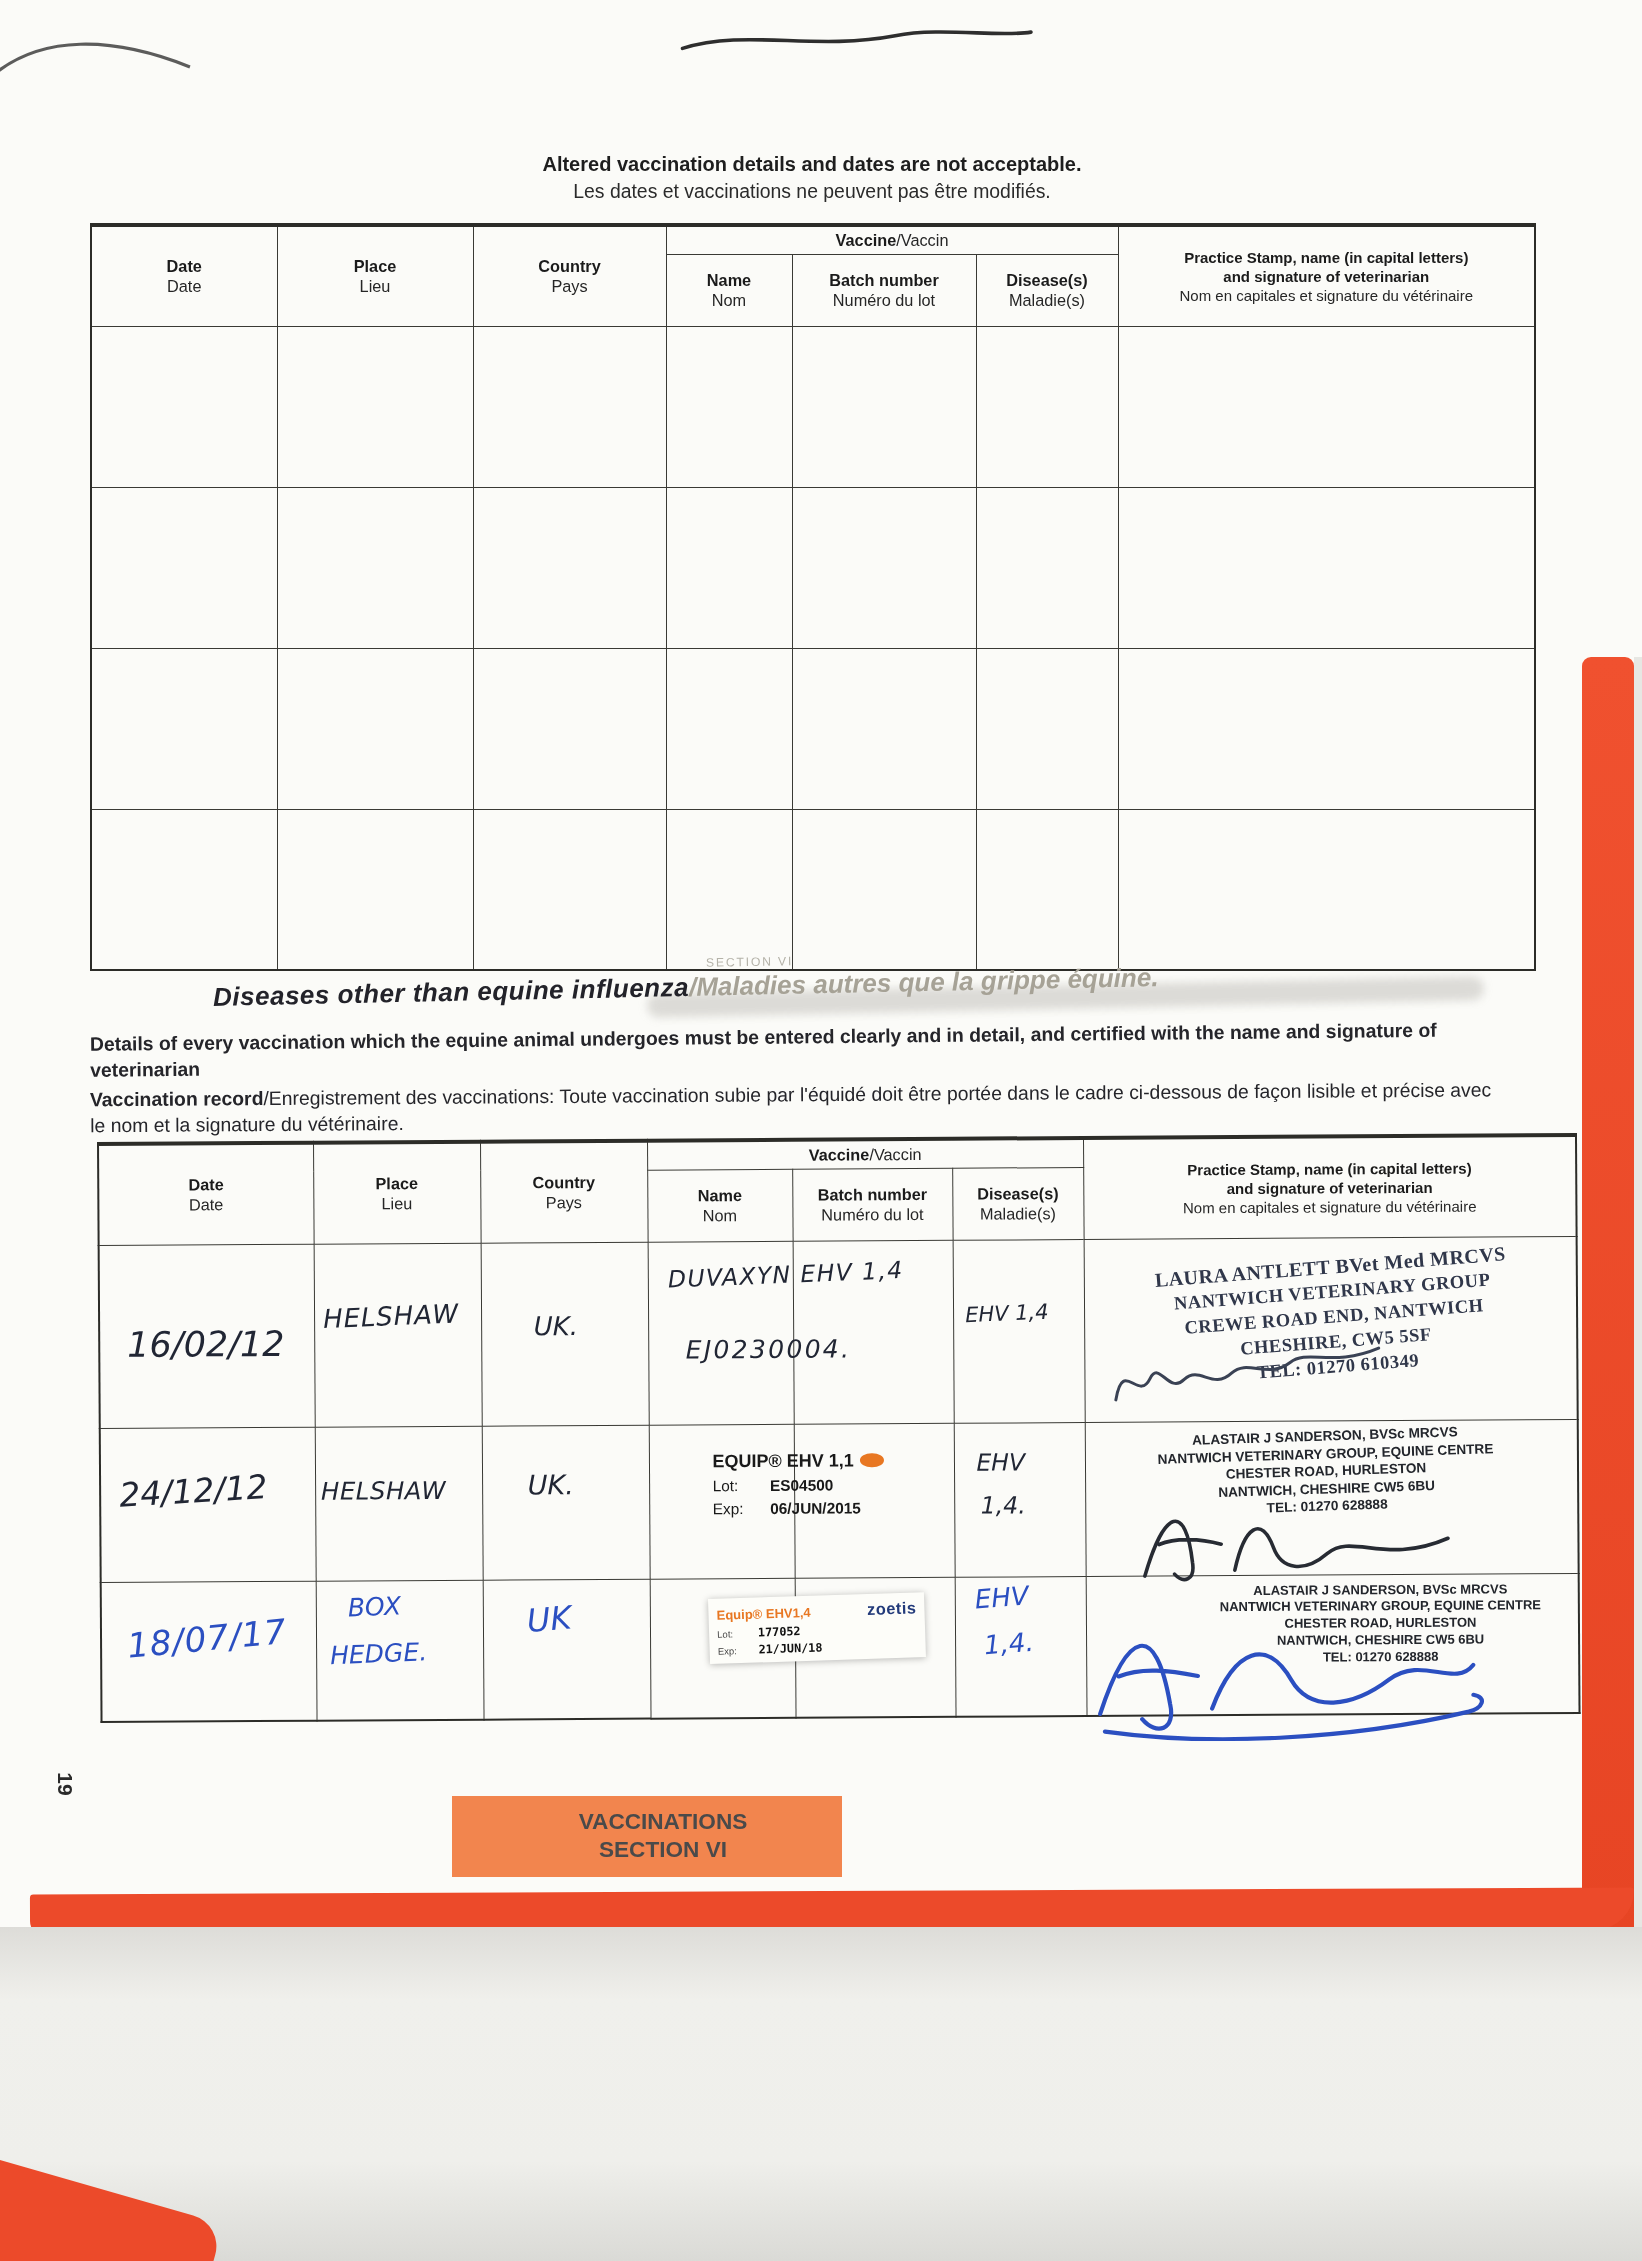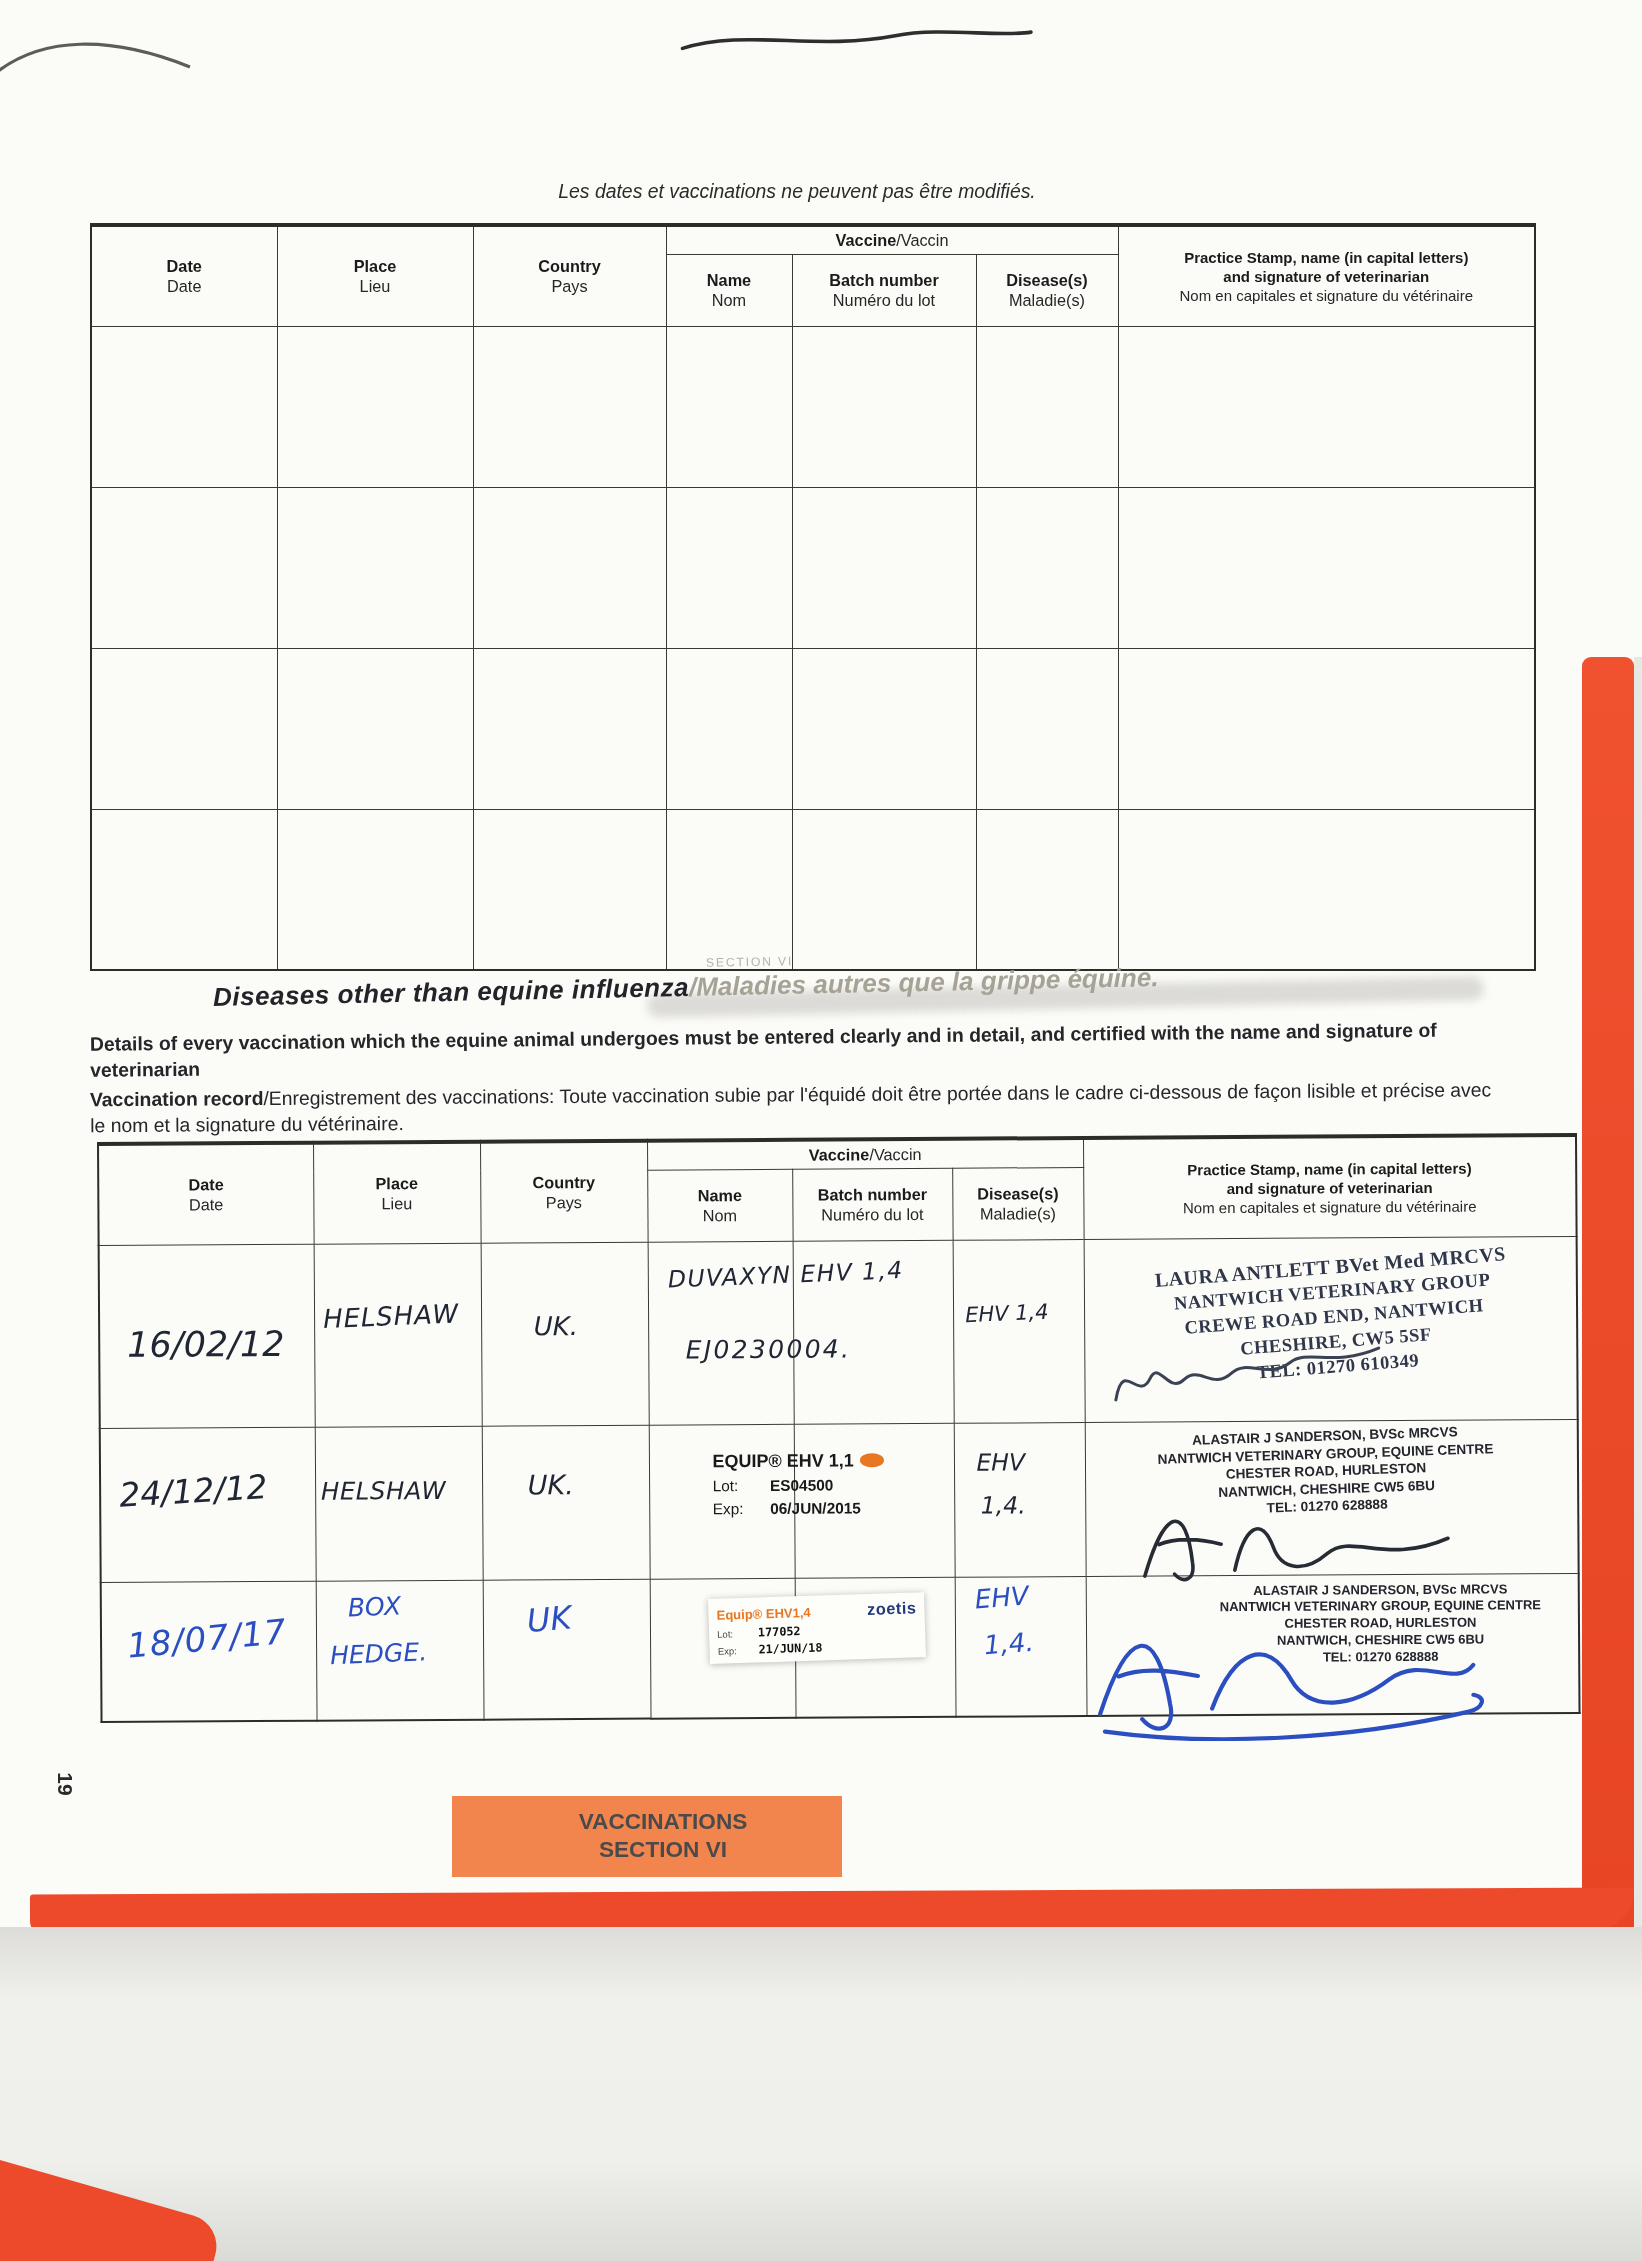--- a/index.html
+++ b/index.html
@@ -4,21 +4,21 @@
 <style>
   html,body{margin:0;padding:0;background:#cfcfcb;}
   #root{position:relative;width:1643px;height:2261px;background:#fbfbf8;overflow:hidden;
         font-family:"Liberation Sans",sans-serif;color:#222;}
 
   
   .header-bar{position:absolute;left:90px;top:110px;width:1444px;height:37px;background:#f2854e;
               display:flex;align-items:center;justify-content:center;}
   .header-bar span{font-weight:700;font-size:25px;color:#3d3d3d;letter-spacing:0.5px;}
   .note-en{position:absolute;left:90px;top:153px;width:1444px;text-align:center;font-weight:700;font-size:20px;color:#1e1e1e;}
-  .note-fr{position:absolute;left:75px;top:180px;width:1444px;text-align:center;font-style:italic;font-size:19.4px;color:#2b2b2b;}
+  .note-fr{position:absolute;left:90px;top:180px;width:1444px;text-align:center;font-size:19.4px;color:#2b2b2b;}
 
   
   .vtable{border-collapse:collapse;table-layout:fixed;background:transparent;}
   .vtable,{border:2.7px solid #2c2c28;}
   .vtable{border:2.7px solid #2c2c28;border-top-width:4.5px;}
   .vtable th,.vtable td{border:1.4px solid #3a3a35;padding:0;position:relative;vertical-align:middle;text-align:center;}
   .t1{position:absolute;left:90px;top:223px;width:1444px;}
   .t2wrap{position:absolute;left:97px;top:1142px;transform:rotate(-0.35deg);transform-origin:left top;}
   .t2{width:1477px;}
   tr.hgrp{height:29px;}
@@ -121,20 +121,21 @@
 
 <div id="root">
 
   <svg class="curl" width="199" height="77" viewBox="0 0 440 170">
     <path d="M-20 150 C90 55 250 60 420 128" stroke="#3f3f3f" stroke-width="7" fill="none" opacity="0.85"></path>
   </svg>
   <svg class="topmark" width="362" height="41" viewBox="0 0 800 90">
     <path d="M10 58 C150 14 300 64 480 30 C580 10 710 34 780 22" stroke="#2e2e2e" stroke-width="8" fill="none" stroke-linecap="round"></path>
   </svg>
 
+  <div class="note-en">Altered vaccination details and dates are not acceptable.</div>
   <div class="note-fr">Les dates et vaccinations ne peuvent pas être modifiés.</div>
 
   <table class="vtable t1">
     <colgroup>
         <col style="width:186px">
         <col style="width:196px">
         <col style="width:193px">
         <col style="width:126px">
         <col style="width:184px">
         <col style="width:142px">

